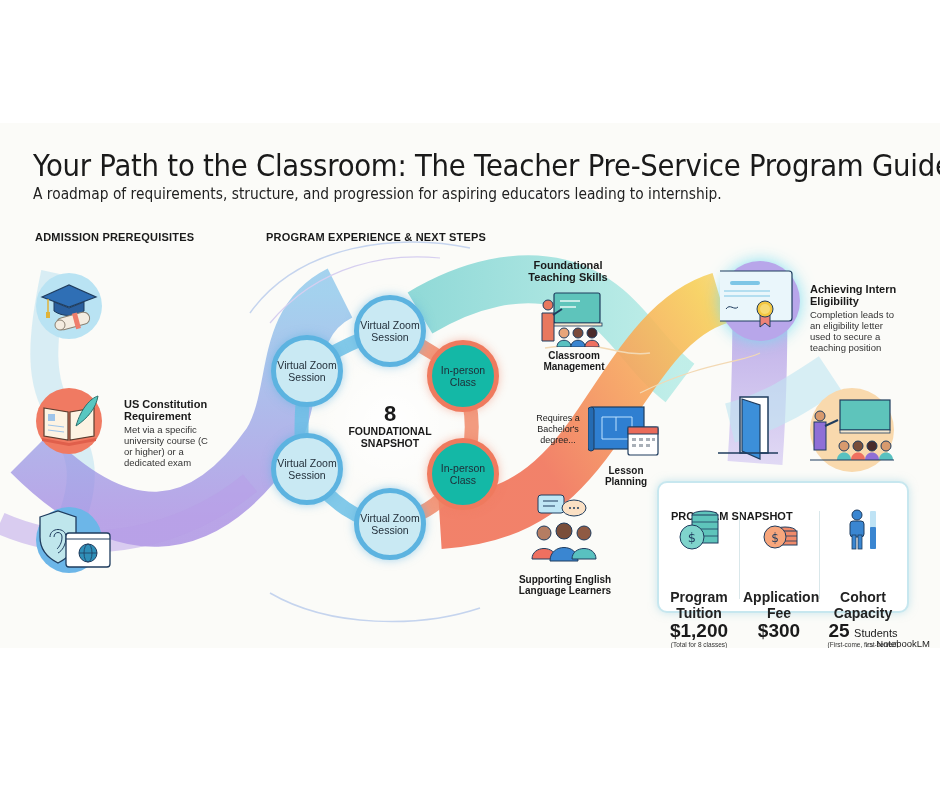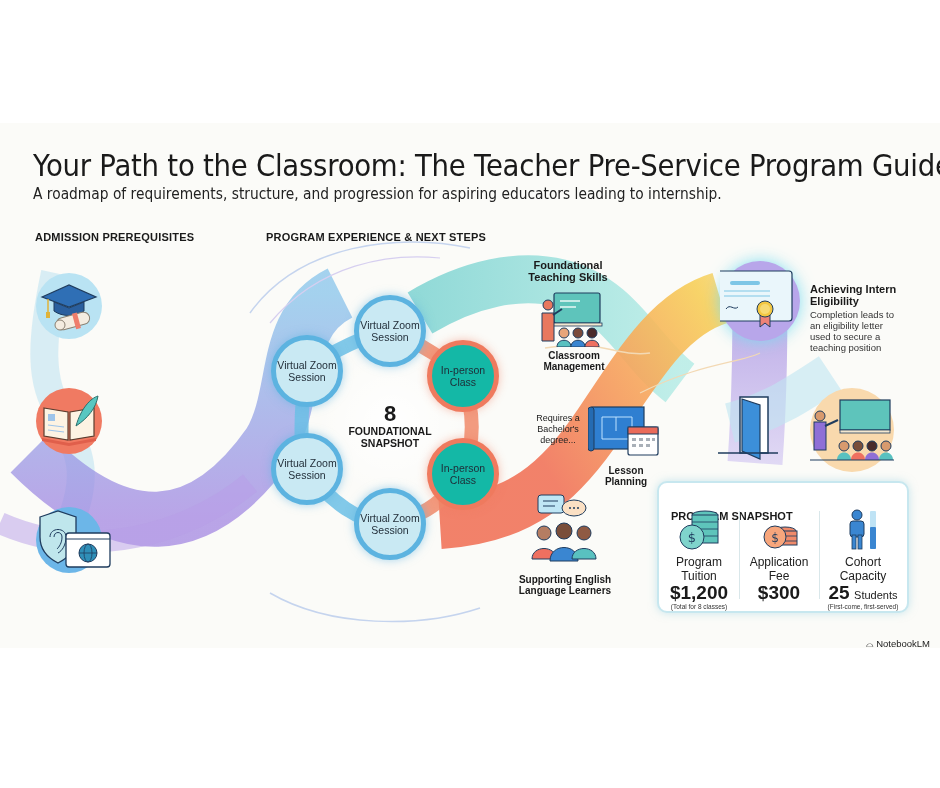--- a/index.html
+++ b/index.html
@@ -15,21 +15,21 @@
   .node{position:absolute;width:62px;height:62px;border-radius:50%;display:flex;align-items:center;justify-content:center;text-align:center;font-size:10.5px;line-height:12px;color:#1f2b36;}
   .node.virtual{background:#c9e9f3;border:5px solid #5cb3e0;box-shadow:0 0 10px rgba(92,179,224,0.55);}
   .node.inperson{background:#14b8a6;border:5px solid #ef7a5e;box-shadow:0 0 10px rgba(239,122,94,0.45);}
   .center-label{text-align:center;color:#1a1a1a;}
   .center-num{font-size:22px;font-weight:700;line-height:22px;}
   .center-txt{font-size:10.5px;font-weight:700;line-height:12px;}
   .skill-label{font-size:10px;font-weight:700;line-height:11px;text-align:center;color:#1a1a1a;}
   .snapshot{left:657px;top:358px;width:248px;height:128px;background:#ffffff;border:2px solid #c7e7ef;border-radius:10px;box-shadow:0 0 8px rgba(150,210,225,0.5);}
   .snap-title{font-size:11px;font-weight:700;color:#1a1a1a;margin-top:17px;}
   .snap-col{position:absolute;top:26px;text-align:center;}
-  .snap-label{font-size:12px;font-weight:400;color:#222;}
+  .snap-label{font-size:14px;font-weight:700;color:#222;margin-top:34px;}
   .snap-value{font-size:19px;font-weight:700;color:#1a1a1a;line-height:20px;}
   .snap-note{font-size:6.5px;color:#333;}
   .divider{position:absolute;top:28px;width:1px;height:88px;background:#d9e7ea;}
   .brand{right:10px;top:515px;font-size:9.5px;color:#222;white-space:nowrap;}
 </style>
 </head>
 <body>
 
 <div class="canvas">
 
@@ -109,20 +109,27 @@
     <div class="abs icon-circle" style="left:4px;top:0;width:66px;height:66px;background:#f07a62">
       <svg width="66" height="66" viewBox="0 0 66 66">
         <path d="M8 20 L32 24 L32 52 L8 48 Z" fill="#fdf3e3" stroke="#5a3c2e" stroke-width="1.2"></path>
         <path d="M58 20 L34 24 L34 52 L58 48 Z" fill="#fdf3e3" stroke="#5a3c2e" stroke-width="1.2"></path>
         <rect x="12" y="26" width="7" height="7" fill="#9ec4ea"></rect>
         <line x1="12" y1="37" x2="28" y2="39" stroke="#9ec4ea" stroke-width="1.2"></line>
         <line x1="12" y1="42" x2="28" y2="44" stroke="#9ec4ea" stroke-width="1.2"></line>
         <path d="M6 50 L33 55 L60 50 L60 53 L33 58 L6 53 Z" fill="#e05f4b"></path>
         <path d="M40 38 C 45 20, 55 10, 62 8 C 60 20, 52 30, 40 38 Z" fill="#58c7c1" stroke="#2b6f6b" stroke-width="1"></path>
       </svg>
+    </div>
+    <div class="abs" style="left:92px;top:10px;width:115px">
+      <div class="req-title">
+        <div>US Constitution</div>
+        <div>Requirement</div>
+      </div>
+      <div class="req-desc" style="width:90px">Met via a specific university course (C or higher) or a dedicated exam</div>
     </div>
   </div>
 
   <div class="abs" style="left:32px;top:380px;width:210px;height:90px">
     <div class="abs icon-circle" style="left:4px;top:4px;width:66px;height:66px;background:#6cb6e8">
       <svg width="80" height="70" viewBox="0 0 80 70">
         <path d="M4 10 L22 4 L40 10 L40 30 C 40 44, 30 52, 22 56 C 14 52, 4 44, 4 30 Z" fill="#bfe6ec" stroke="#1f3c5e" stroke-width="1.3"></path>
         <path d="M14 30 C 14 20, 30 20, 30 30 C 30 38, 26 44, 22 46" stroke="#1f3c5e" stroke-width="1" fill="none"></path>
         <path d="M18 30 C 18 24, 26 24, 26 30 C 26 36, 23 40, 21 42" stroke="#1f3c5e" stroke-width="1" fill="none"></path>
         <rect x="30" y="26" width="44" height="34" rx="3" fill="#ffffff" stroke="#1f3c5e" stroke-width="1.3"></rect>

